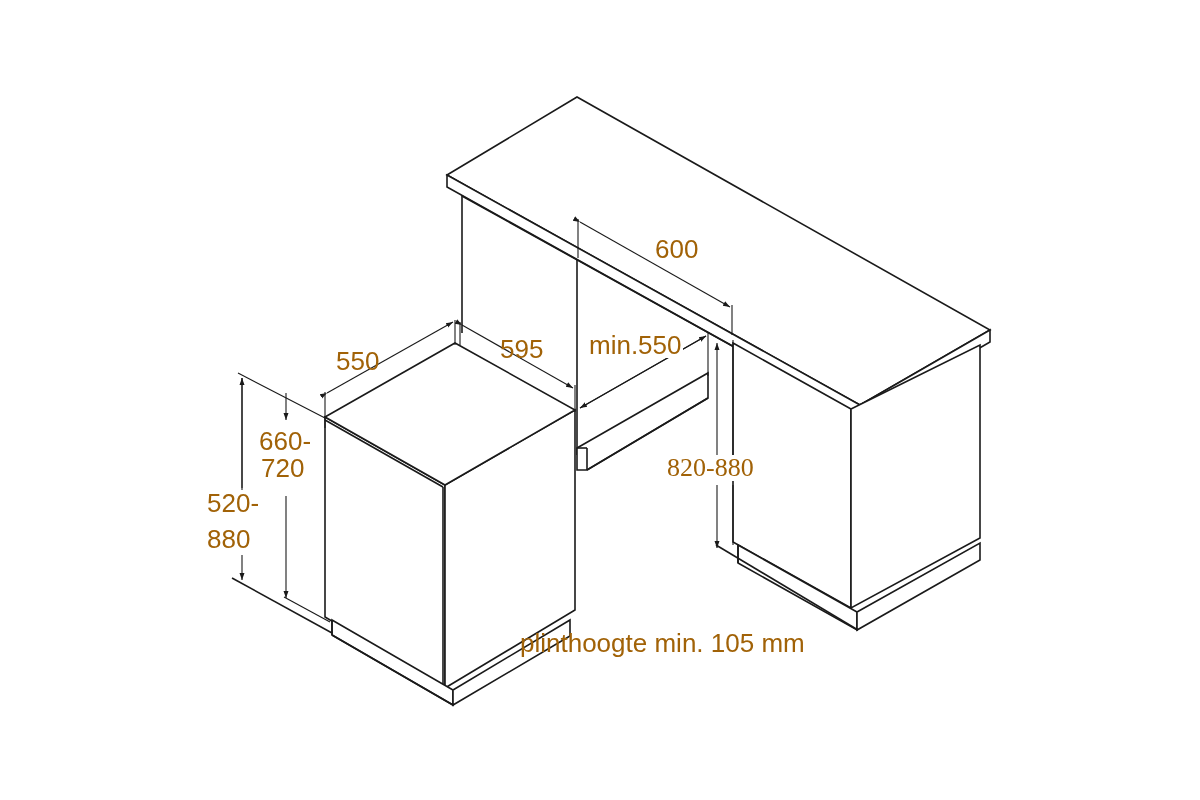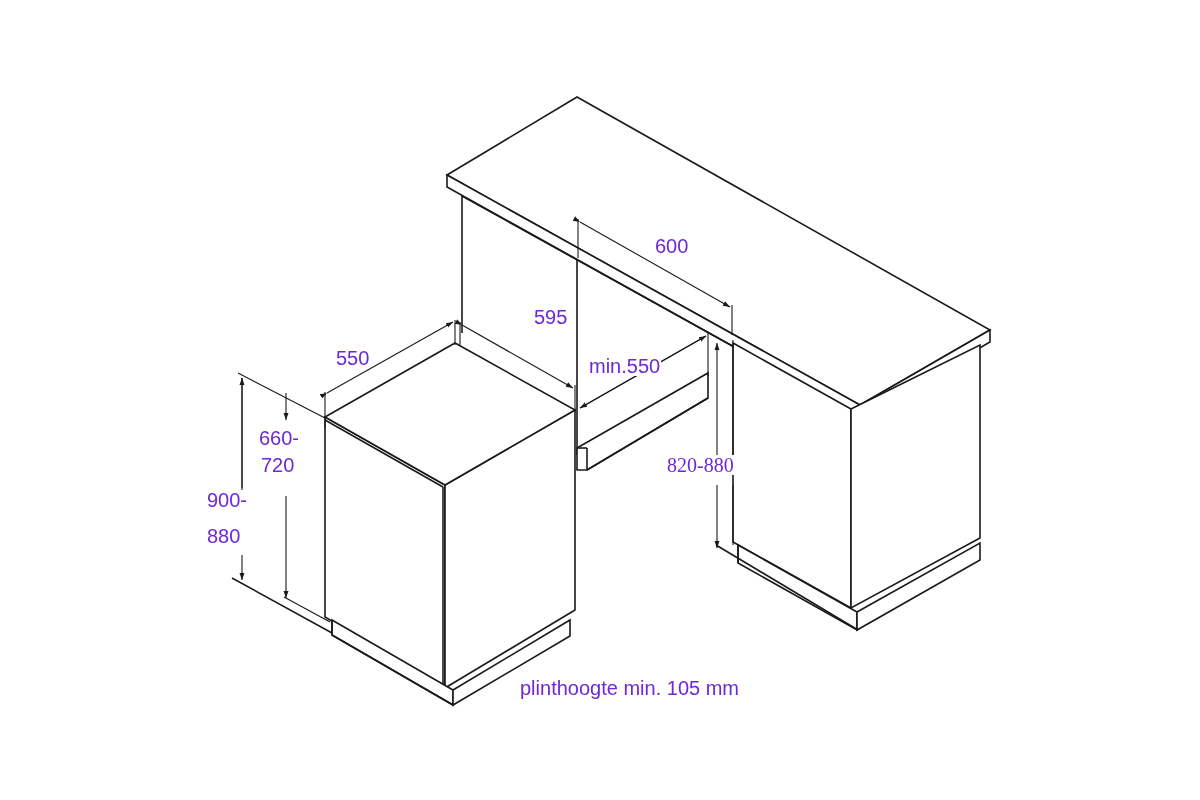--- a/index.html
+++ b/index.html
@@ -1,21 +1,21 @@
 <!DOCTYPE html>
 <html><head>
 <meta charset="utf-8">
 <style>
   html, body { margin: 0; padding: 0; background: #ffffff; }
   body { width: 1200px; height: 800px; position: relative; overflow: hidden; font-family: "Liberation Sans", sans-serif; }
   #diagram { position: absolute; left: 0; top: 0; width: 1200px; height: 800px; }
   .ln { stroke: #1a1a1a; stroke-width: 1.6; fill: none; stroke-linejoin: miter; stroke-linecap: butt; }
   .thin { stroke: #1a1a1a; stroke-width: 1.1; fill: none; }
   .face { fill: #ffffff; stroke: #1a1a1a; stroke-width: 1.6; stroke-linejoin: miter; }
-  .lbl { position: absolute; font-size: 20px; color: #6d28d9; line-height: 1; white-space: nowrap; background: transparent; }
+  .lbl { position: absolute; font-size: 26px; color: #a16207; line-height: 1; white-space: nowrap; background: transparent; }
   .lbl.bg { background: #ffffff; padding: 0 1px; }
 </style>
 </head>
 <body>
 
 <svg id="diagram" viewBox="0 0 1200 800" xmlns="http://www.w3.org/2000/svg">
   <defs>
     <marker id="arr" markerWidth="8" markerHeight="8" refX="7" refY="4" orient="auto" markerUnits="userSpaceOnUse">
       <path d="M0,1.5 L7,4 L0,6.5 Z" fill="#1a1a1a"></path>
     </marker>
@@ -101,21 +101,21 @@
     <line class="thin" x1="708" y1="332" x2="708" y2="376"></line>
 
     <line class="thin" x1="717" y1="455" x2="717" y2="343" marker-end="url(#arr)"></line>
     <line class="thin" x1="717" y1="485" x2="717" y2="548" marker-end="url(#arr)"></line>
     <line class="thin" x1="733" y1="340" x2="733" y2="455"></line>
     <line class="thin" x1="733" y1="485" x2="733" y2="545"></line>
   </g>
 </svg>
 
 <div class="lbl" style="left:336px; top:348px;">550</div>
-<div class="lbl" style="left:500px; top:307px;margin-left:34px;">595</div>
+<div class="lbl" style="left:500px; top:336px;">595</div>
 <div class="lbl bg" style="left:258px; top:428px;">660-</div>
 <div class="lbl bg" style="left:260px; top:455px;">720</div>
-<div class="lbl bg" style="left:206px; top:490px;">900-</div>
+<div class="lbl bg" style="left:206px; top:490px;">520-</div>
 <div class="lbl bg" style="left:206px; top:526px;text-align:right;">880</div>
 <div class="lbl" style="left:655px; top:236px;">600</div>
-<div class="lbl bg" style="left:588px; top:356px;">min.550</div>
+<div class="lbl bg" style="left:588px; top:332px;">min.550</div>
 <div class="lbl bg" style="left:666px; top:455px;font-family:Liberation Serif, serif;">820-880</div>
-<div class="lbl" style="left:520px; top:678px;">plinthoogte min. 105 mm</div>
+<div class="lbl" style="left:520px; top:630px;">plinthoogte min. 105 mm</div>
 
 </body></html>

